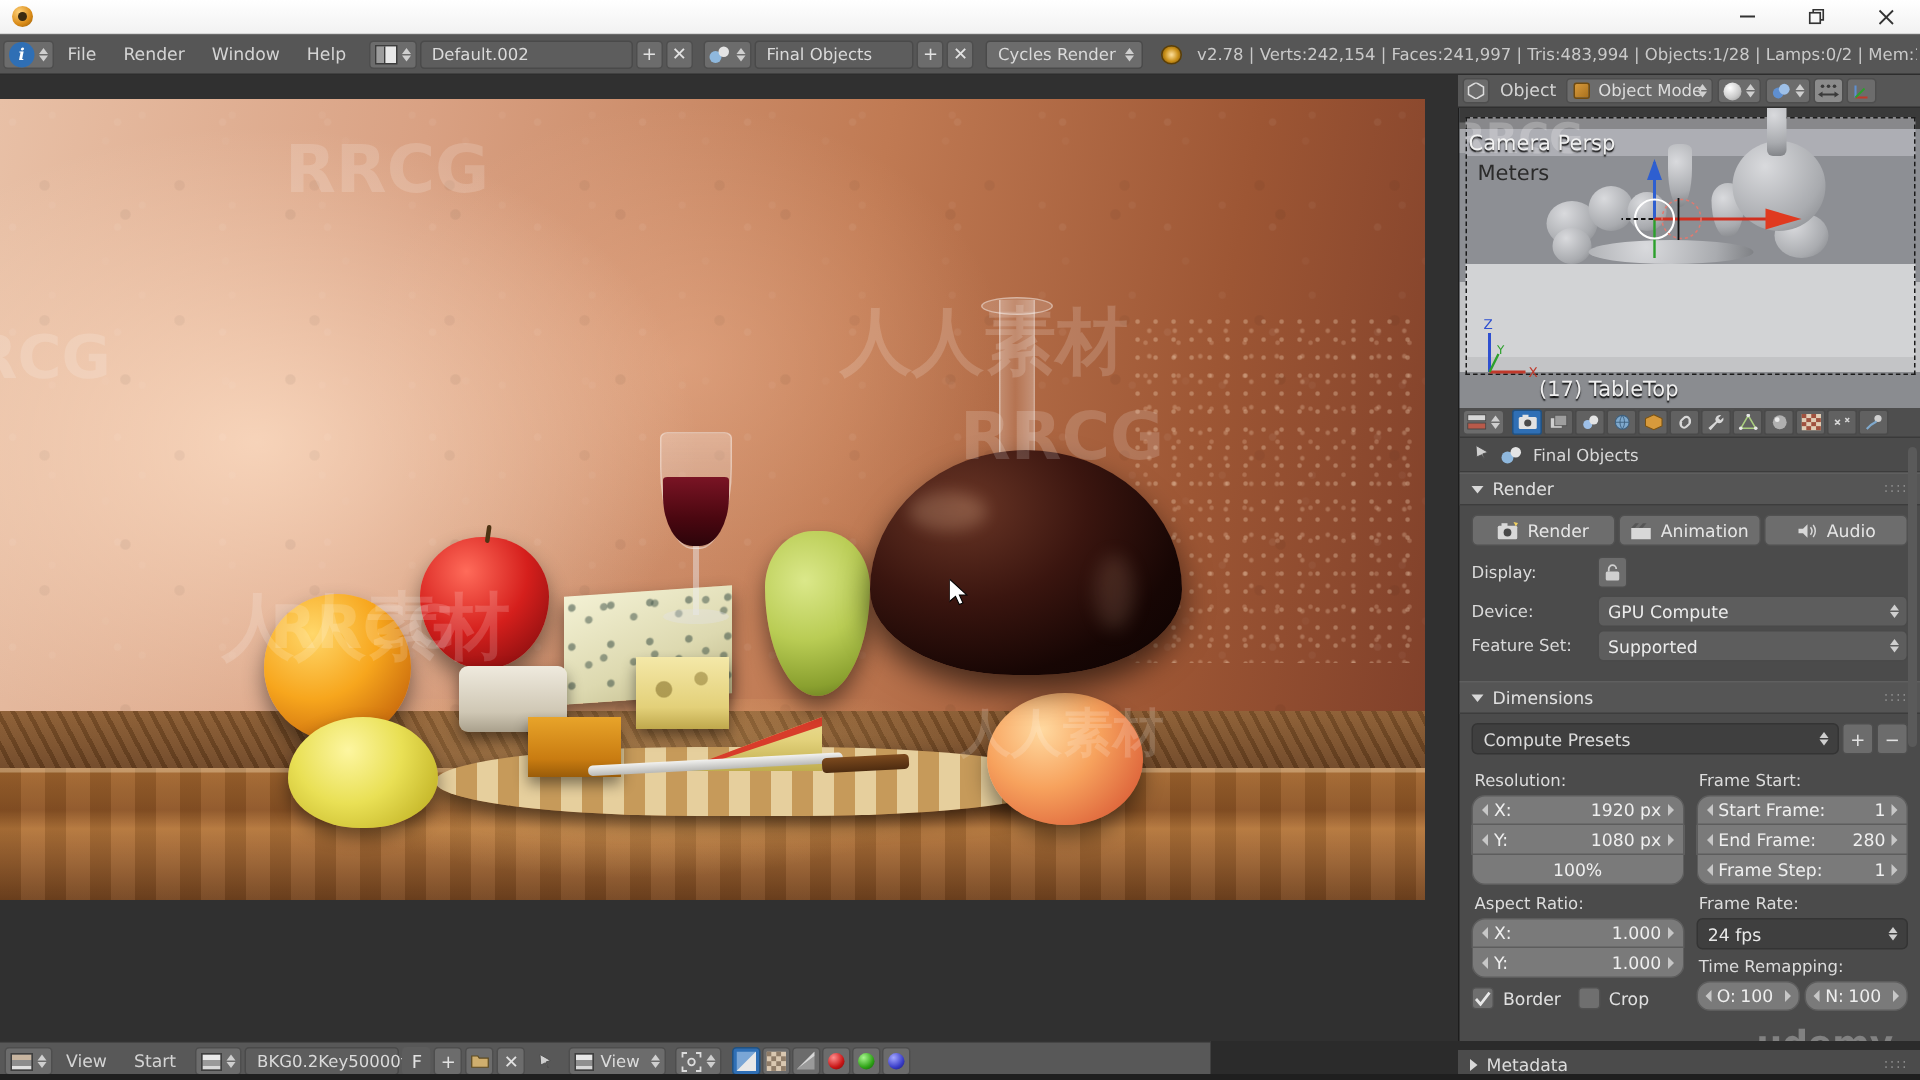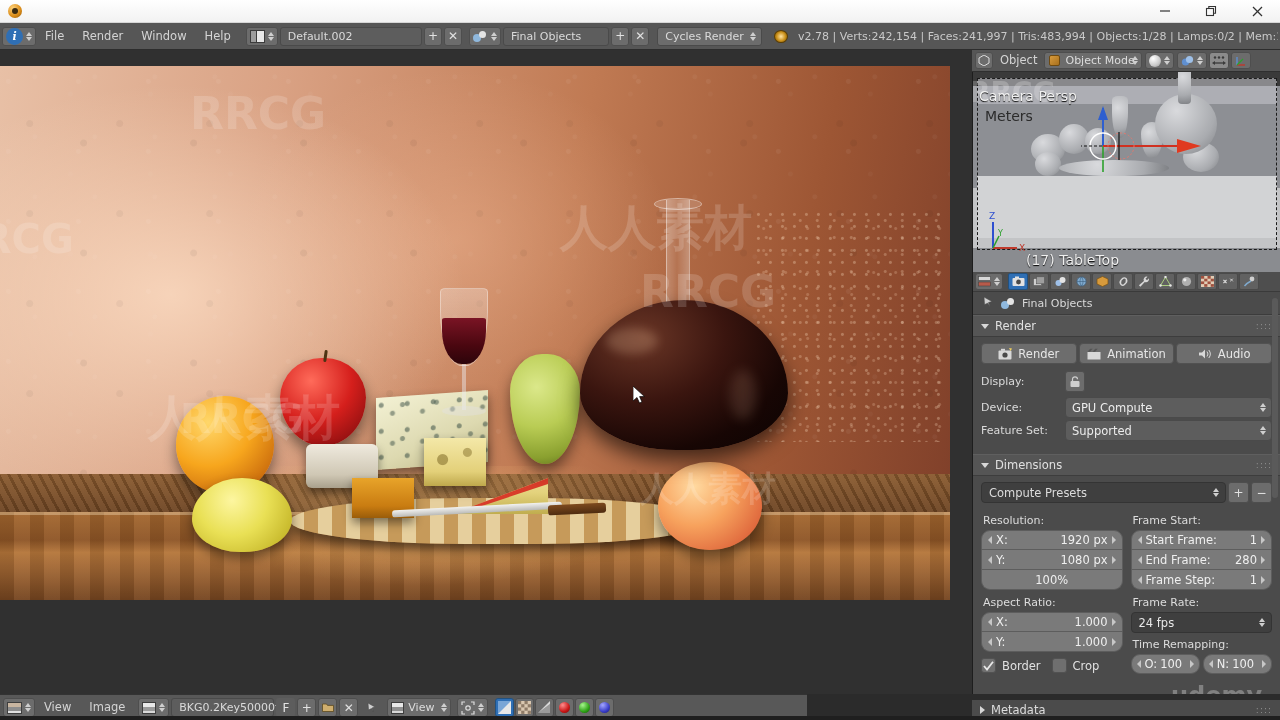--- a/index.html
+++ b/index.html
@@ -402,21 +402,21 @@
 
 <div id="imgfooter">
   <div class="bl-btn" style="padding:0 3px;">
     <span style="width:15px;height:12px;background:linear-gradient(#c8b5a0 0 4px,#8d8d8d 4px 8px,#e0e0e0 8px 12px);border:1px solid #3e3e3e;"></span>
     <span class="spin">
         <i class="up"></i>
         <i class="dn"></i>
       </span>
   </div>
   <div class="menu-item">View</div>
-  <div class="menu-item">Image</div>
+  <div class="menu-item">Start</div>
 
   <div class="bl-btn" style="margin-left:4px;padding:0 3px;">
     <span style="width:14px;height:12px;background:linear-gradient(#e9e9e9 0 4px,#9a9a9a 4px 8px,#d9d9d9 8px 12px);border:1px solid #3e3e3e;"></span>
     <span class="spin">
         <i class="up"></i>
         <i class="dn"></i>
       </span>
   </div>
   <div class="field" style="width:103px;margin-left:2px;">BKG0.2Key50000fi...</div>
   <div class="sqbtn" style="margin-left:2px;background:#5d5d5d;border:none;">F</div>

